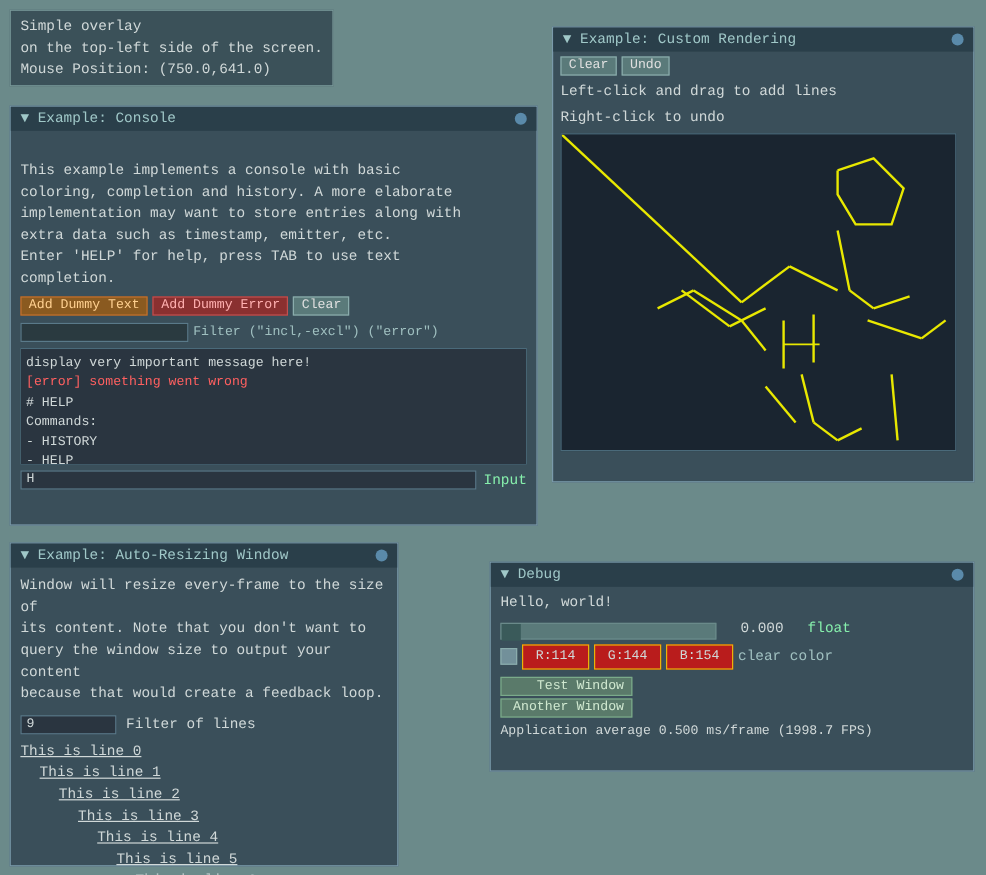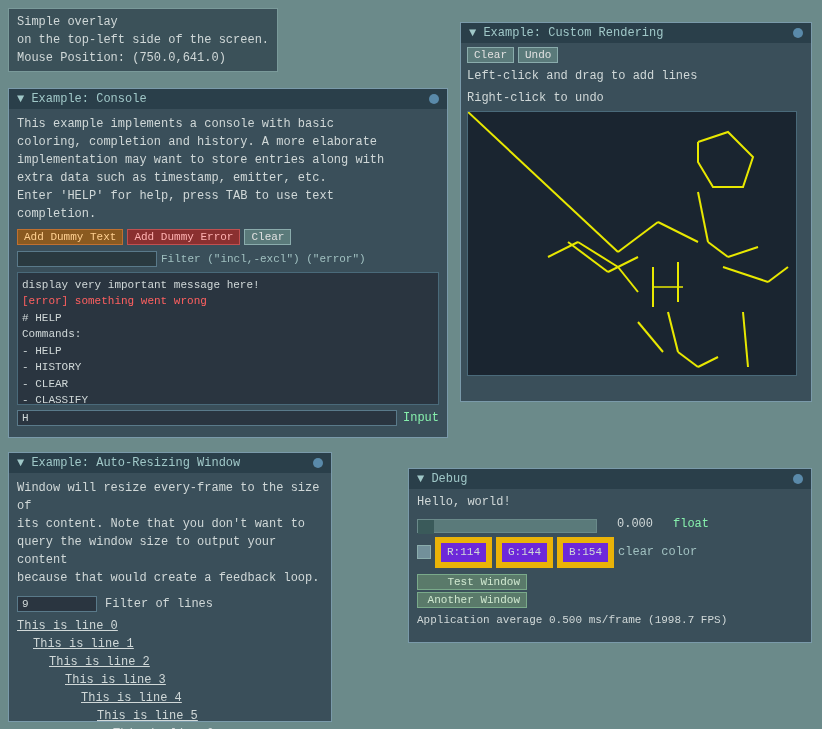--- a/index.html
+++ b/index.html
@@ -38,21 +38,21 @@
       background: #2a3f4a;
       color: #a0c8c8;
       padding: 3px 8px;
       font-size: 12px;
       display: flex;
       align-items: center;
       gap: 4px;
     }
 
     .window-content {
-      padding: 6px 8px;
+      padding: 24px 8px;
       color: #d0d8d8;
       font-size: 12px;
       line-height: 1.5;
     }
 
     
     .console-window {
       top: 88px;
       left: 8px;
       width: 440px;
@@ -284,22 +284,22 @@
       margin-bottom: 6px;
     }
 
     .color-swatch {
       width: 14px;
       height: 14px;
       border: 1px solid #8aacac;
     }
 
     .color-val {
-      background: #6d28d9;
-      border: 6px solid #eab308;
+      background: #b91c1c;
+      border: 1px solid #eab308;
       color: #d0d8d8;
       padding: 1px 6px;
       font-size: 11px;
       font-family: 'Courier New', Courier, monospace;
       min-width: 56px;
       text-align: center;
     }
 
     .color-label {
       color: #a0c0c0;
@@ -371,22 +371,22 @@
     </div>
     <div class="filter-bar">
       <input class="filter-input" type="text" value="" style="">
       <span class="filter-label">Filter ("incl,-excl") ("error")</span>
     </div>
     <div class="console-log">
       <div class="log-normal">display very important message here!</div>
       <div class="log-error">[error] something went wrong</div>
       <div class="log-normal"># HELP</div>
       <div class="log-normal">Commands:</div>
+      <div class="log-normal">- HISTORY</div>
       <div class="log-normal">- HELP</div>
-      <div class="log-normal">- HISTORY</div>
       <div class="log-normal">- CLEAR</div>
       <div class="log-normal">- CLASSIFY</div>
 
     </div>
     <div class="input-bar">
       <input class="input-field" type="text" value="H" style="">
       <span class="input-label">Input</span>
     </div>
   </div>
 </div>

